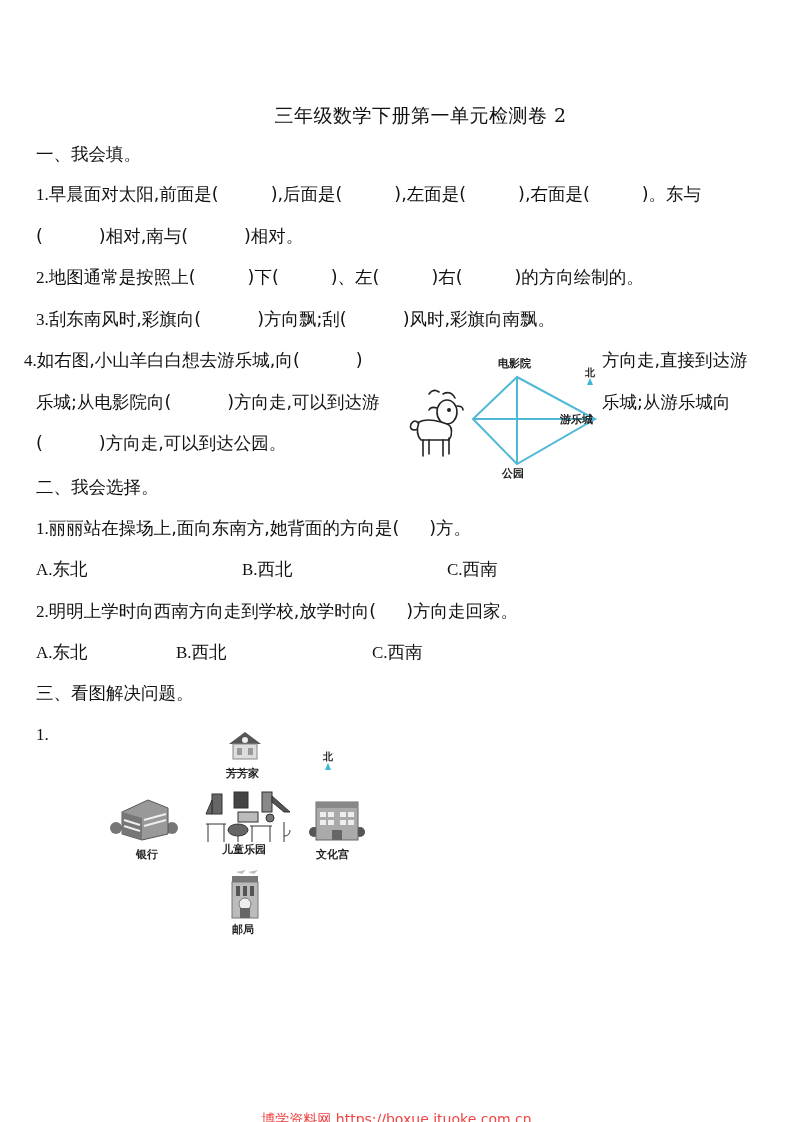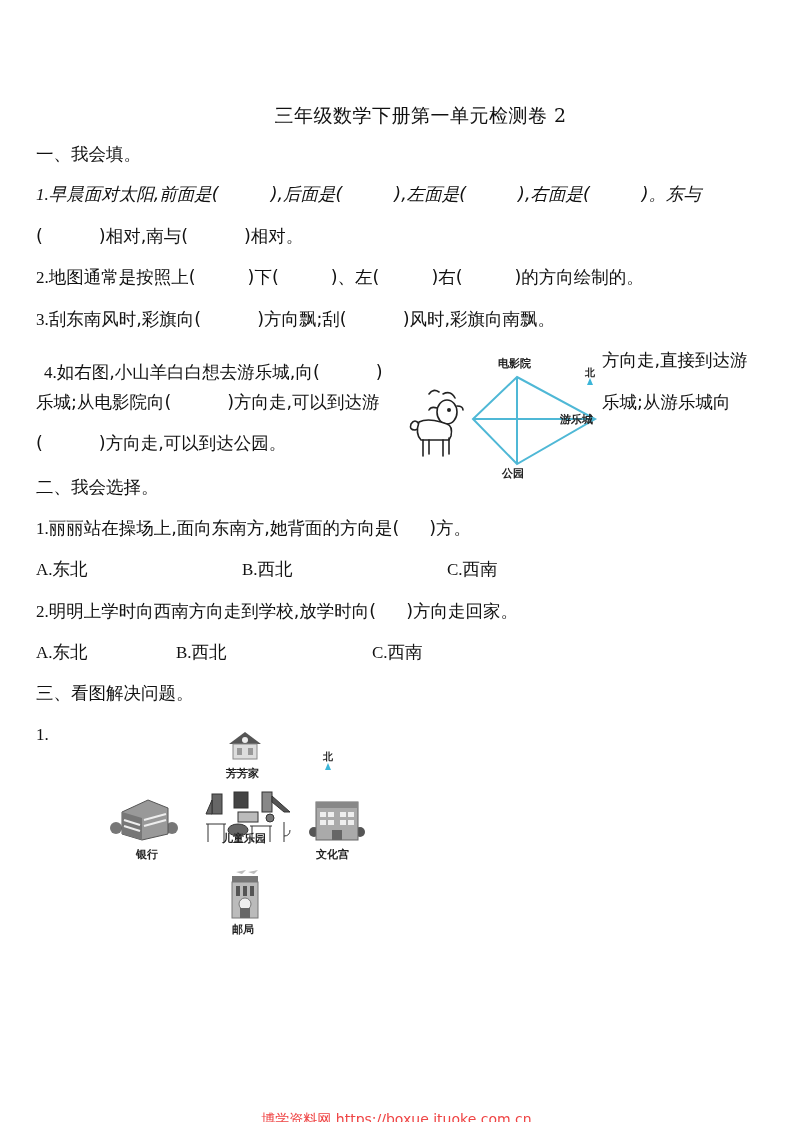--- a/index.html
+++ b/index.html
@@ -34,37 +34,37 @@
       border-bottom: 7px solid #3bb5d8;
     }
   </style>
 </head>
 <body>
 
 <div class="abs title">三年级数学下册第一单元检测卷 2</div>
 
 <div class="abs line" style="left:36px; top:142px;">一、我会填。</div>
 
-<div class="abs line" style="left:36px; top:182px;font-style:italic;">
+<div class="abs line" style="left:36px; top:182px;">
   <span class="num">1.</span><span>早晨面对太阳,前面是(</span><span class="blank w52"></span><span>),后面是(</span><span class="blank w52"></span><span>),左面是(</span><span class="blank w52"></span><span>),右面是(</span><span class="blank w52"></span><span>)。东与</span>
 </div>
 
 <div class="abs line" style="left:36px; top:224px;">
   <span>(</span><span class="blank w56"></span><span>)相对,南与(</span><span class="blank w56"></span><span>)相对。</span>
 </div>
 
 <div class="abs line" style="left:36px; top:265px;">
   <span class="num">2.</span><span>地图通常是按照上(</span><span class="blank w52"></span><span>)下(</span><span class="blank w52"></span><span>)、左(</span><span class="blank w52"></span><span>)右(</span><span class="blank w52"></span><span>)的方向绘制的。</span>
 </div>
 
 <div class="abs line" style="left:36px; top:307px;">
   <span class="num">3.</span><span>刮东南风时,彩旗向(</span><span class="blank w56"></span><span>)方向飘;刮(</span><span class="blank w56"></span><span>)风时,彩旗向南飘。</span>
 </div>
 
-<div class="abs line" style="left:44px; top:348px;margin-top:12px;">
+<div class="abs line" style="left:24px; top:348px;">
   <span class="num">4.</span><span>如右图,小山羊白白想去游乐城,向(</span><span class="blank w56"></span><span>)</span>
 </div>
 <div class="abs line" style="left:36px; top:390px;">
   <span>乐城;从电影院向(</span><span class="blank w56"></span><span>)方向走,可以到达游</span>
 </div>
 <div class="abs line" style="left:36px; top:431px;">
   <span>(</span><span class="blank w56"></span><span>)方向走,可以到达公园。</span>
 </div>
 
 <div class="abs line" style="left:602px; top:348px;">方向走,直接到达游</div>
@@ -159,21 +159,21 @@
       <line x1="2" y1="34" x2="22" y2="34"></line>
       <ellipse cx="34" cy="40" rx="10" ry="6" fill="#666"></ellipse>
       <line x1="34" y1="46" x2="34" y2="52"></line>
       <line x1="48" y1="36" x2="48" y2="52"></line>
         <line x1="66" y1="36" x2="66" y2="52"></line>
       <line x1="46" y1="36" x2="68" y2="36"></line>
       <line x1="80" y1="32" x2="80" y2="52"></line>
       <path d="M80 46 Q86 46 86 40" fill="none"></path>
     </g>
   </svg>
-  <span class="diagram-label" style="left:122px; top:103px;">儿童乐园</span>
+  <span class="diagram-label" style="left:122px; top:114px;">儿童乐园</span>
 
   <svg class="abs" style="left:8px; top:70px;" width="72" height="44" viewBox="0 0 72 44">
     <circle cx="8" cy="30" r="6" fill="#777"></circle>
     <circle cx="64" cy="30" r="6" fill="#777"></circle>
     <polygon points="14,14 40,2 60,10 60,36 34,42 14,36" fill="#999" stroke="#555"></polygon>
     <polygon points="14,14 34,20 34,42 14,36" fill="#777"></polygon>
     <line x1="16" y1="22" x2="32" y2="27" stroke="#eee" stroke-width="2"></line>
     <line x1="16" y1="28" x2="32" y2="33" stroke="#eee" stroke-width="2"></line>
     <line x1="36" y1="22" x2="58" y2="16" stroke="#eee" stroke-width="2"></line>
     <line x1="36" y1="28" x2="58" y2="22" stroke="#eee" stroke-width="2"></line>

